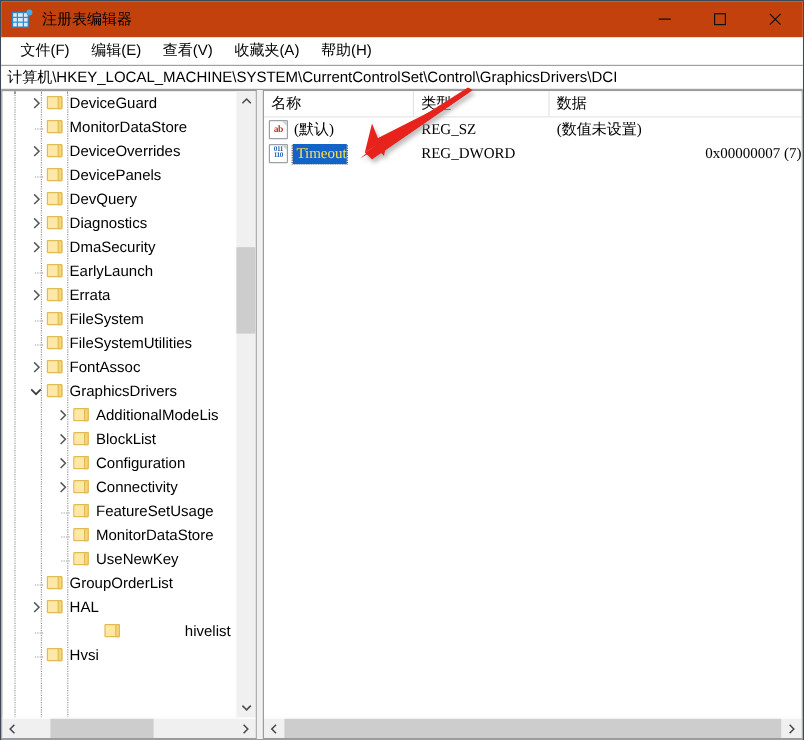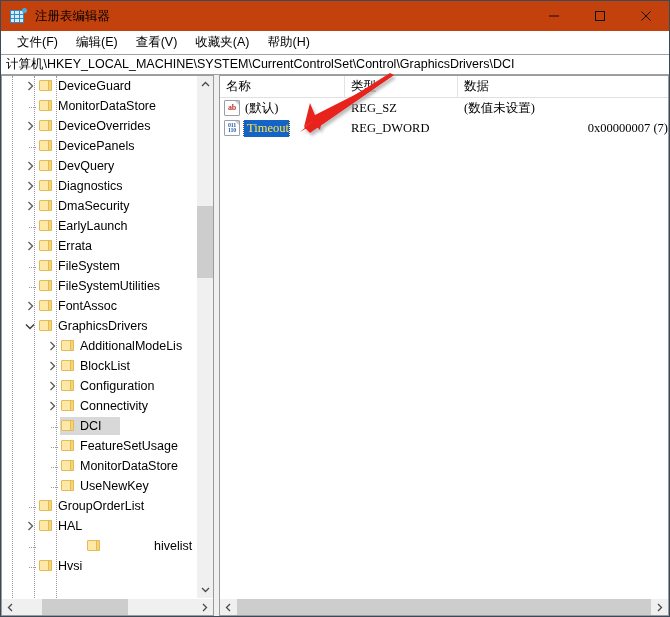--- a/index.html
+++ b/index.html
@@ -649,31 +649,20 @@
                   </svg>
                 </span>
                 <span class="folder">
                   <span class="f-body"></span>
                   <span class="f-tab"></span>
                 </span>
                 <span class="tree-label">Connectivity</span>
               </div>
             </div>
             <div class="tree-row">
-              <div class="sel" style="left: 58px; width: 60px;"></div>
-              <div class="tw" style="margin-left: 42px;">
-                <span class="dline"></span>
-                <span class="folder">
-                  <span class="f-body"></span>
-                  <span class="f-tab"></span>
-                </span>
-                <span class="tree-label">DCI</span>
-              </div>
-            </div>
-            <div class="tree-row">
               <div class="tw" style="margin-left: 42px;">
                 <span class="dline"></span>
                 <span class="folder">
                   <span class="f-body"></span>
                   <span class="f-tab"></span>
                 </span>
                 <span class="tree-label">FeatureSetUsage</span>
               </div>
             </div>
             <div class="tree-row">

